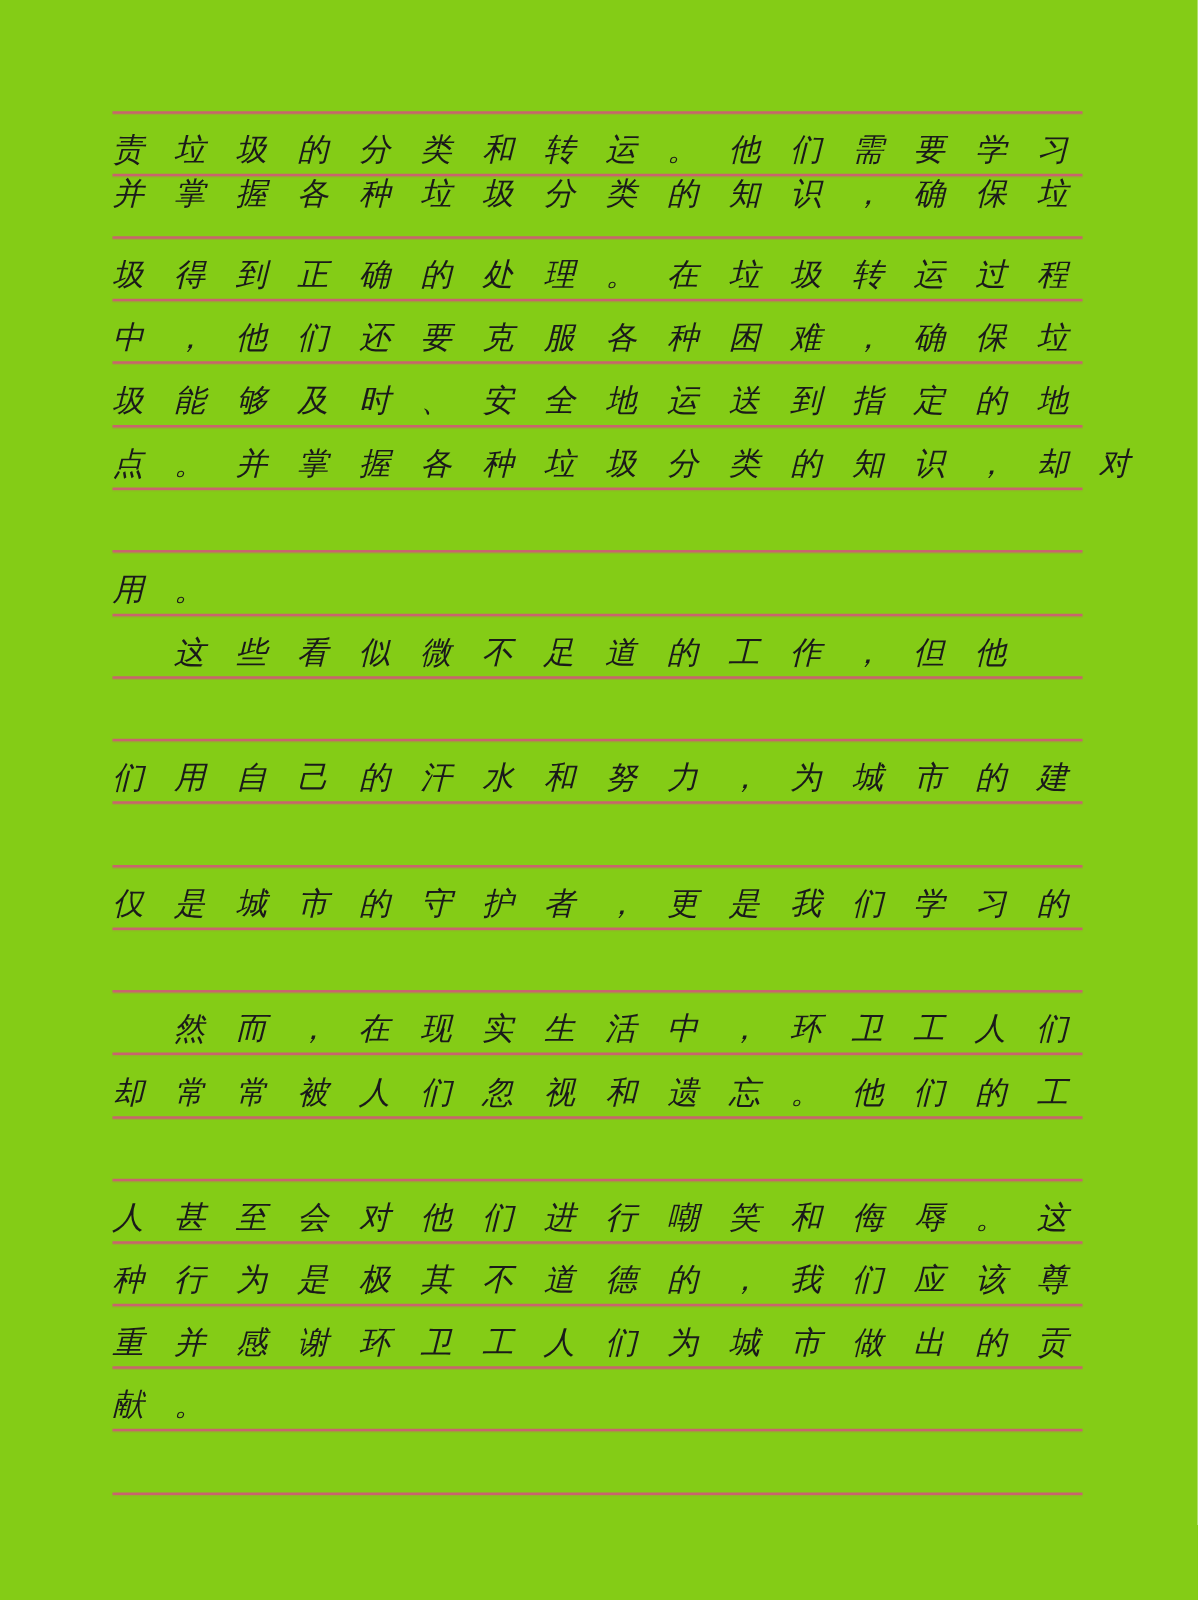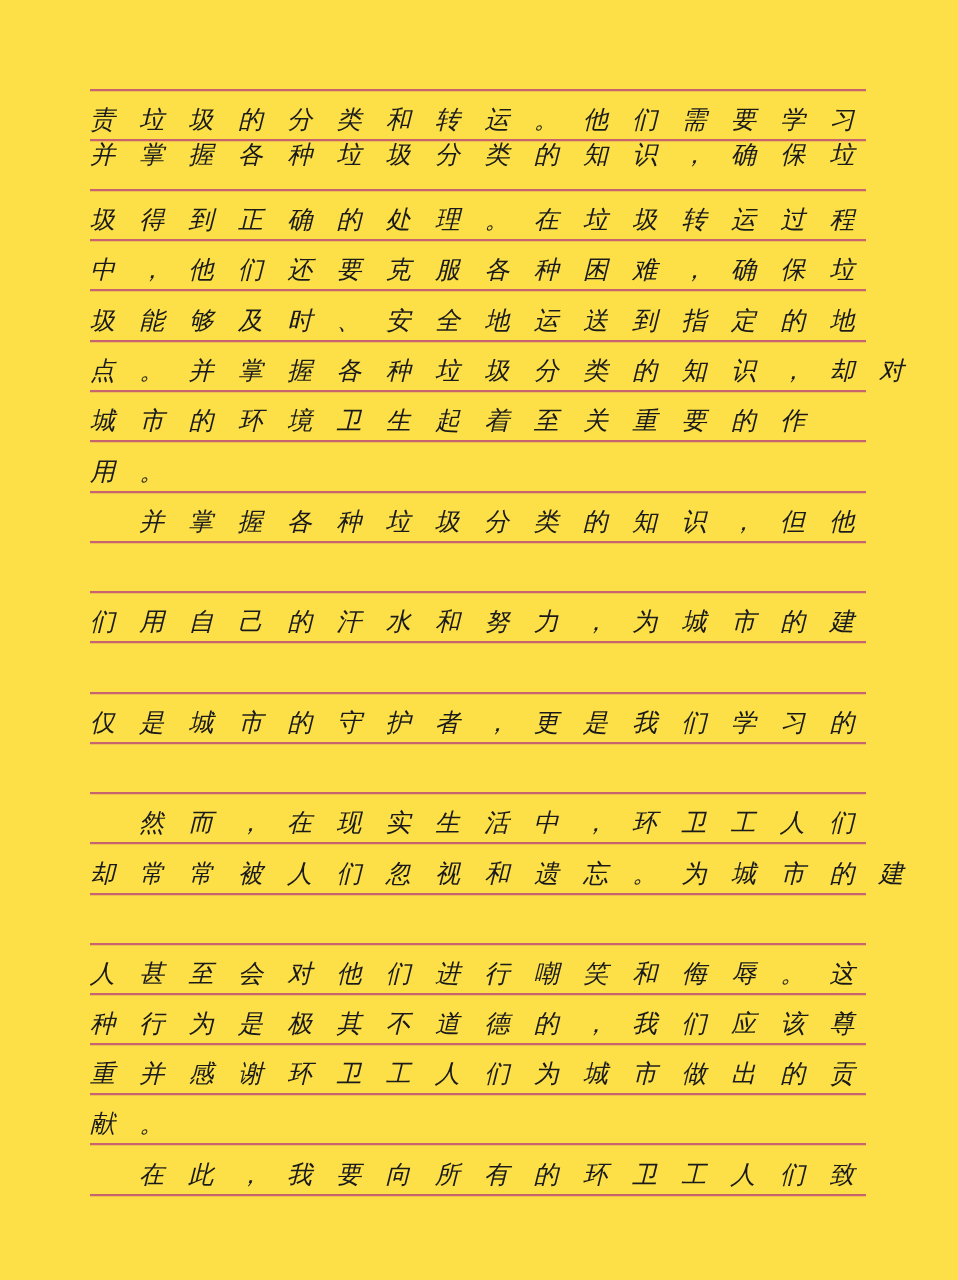--- a/index.html
+++ b/index.html
@@ -12,21 +12,21 @@
       height: 1280px;
       position: relative;
       overflow: hidden;
       font-family: "DejaVu Serif", "Liberation Serif", serif;
     }
     .page {
       position: absolute;
       left: 0; top: 0;
       width: 958px;
       height: 1280px;
-      background: #fde047;
+      background: #84cc16;
     }
     .rule {
       position: absolute;
       left: 90px;
       width: 776px;
       height: 2px;
       background: #c8646e;
       box-shadow: 0 1px 0 rgba(200,100,110,0.25);
     }
     .line {
@@ -91,49 +91,43 @@
     </div>
   <div class="line" style="top:245px">
       <span class="txt">中，他们还要克服各种困难，确保垃</span>
     </div>
   <div class="line" style="top:296px">
       <span class="txt">圾能够及时、安全地运送到指定的地</span>
     </div>
   <div class="line" style="top:346px">
       <span class="txt">点。并掌握各种垃圾分类的知识，却对</span>
     </div>
-  <div class="line" style="top:396px">
-      <span class="txt">城市的环境卫生起着至关重要的作</span>
-    </div>
   <div class="line" style="top:447px">
       <span class="txt">用。</span>
     </div>
   <div class="line indent" style="top:497px">
-      <span class="txt">并掌握各种垃圾分类的知识，但他</span>
+      <span class="txt">这些看似微不足道的工作，但他</span>
     </div>
   <div class="line" style="top:597px">
       <span class="txt">们用自己的汗水和努力，为城市的建</span>
     </div>
   <div class="line" style="top:698px">
       <span class="txt">仅是城市的守护者，更是我们学习的</span>
     </div>
   <div class="line indent" style="top:798px">
       <span class="txt">然而，在现实生活中，环卫工人们</span>
     </div>
   <div class="line" style="top:849px">
-      <span class="txt">却常常被人们忽视和遗忘。为城市的建</span>
+      <span class="txt">却常常被人们忽视和遗忘。他们的工</span>
     </div>
   <div class="line" style="top:949px">
       <span class="txt">人甚至会对他们进行嘲笑和侮辱。这</span>
     </div>
   <div class="line" style="top:999px">
       <span class="txt">种行为是极其不道德的，我们应该尊</span>
     </div>
   <div class="line" style="top:1049px">
       <span class="txt">重并感谢环卫工人们为城市做出的贡</span>
     </div>
   <div class="line" style="top:1099px">
       <span class="txt">献。</span>
     </div>
-  <div class="line indent" style="top:1150px">
-      <span class="txt">在此，我要向所有的环卫工人们致</span>
-    </div>
 </div>
 
 </body></html>

